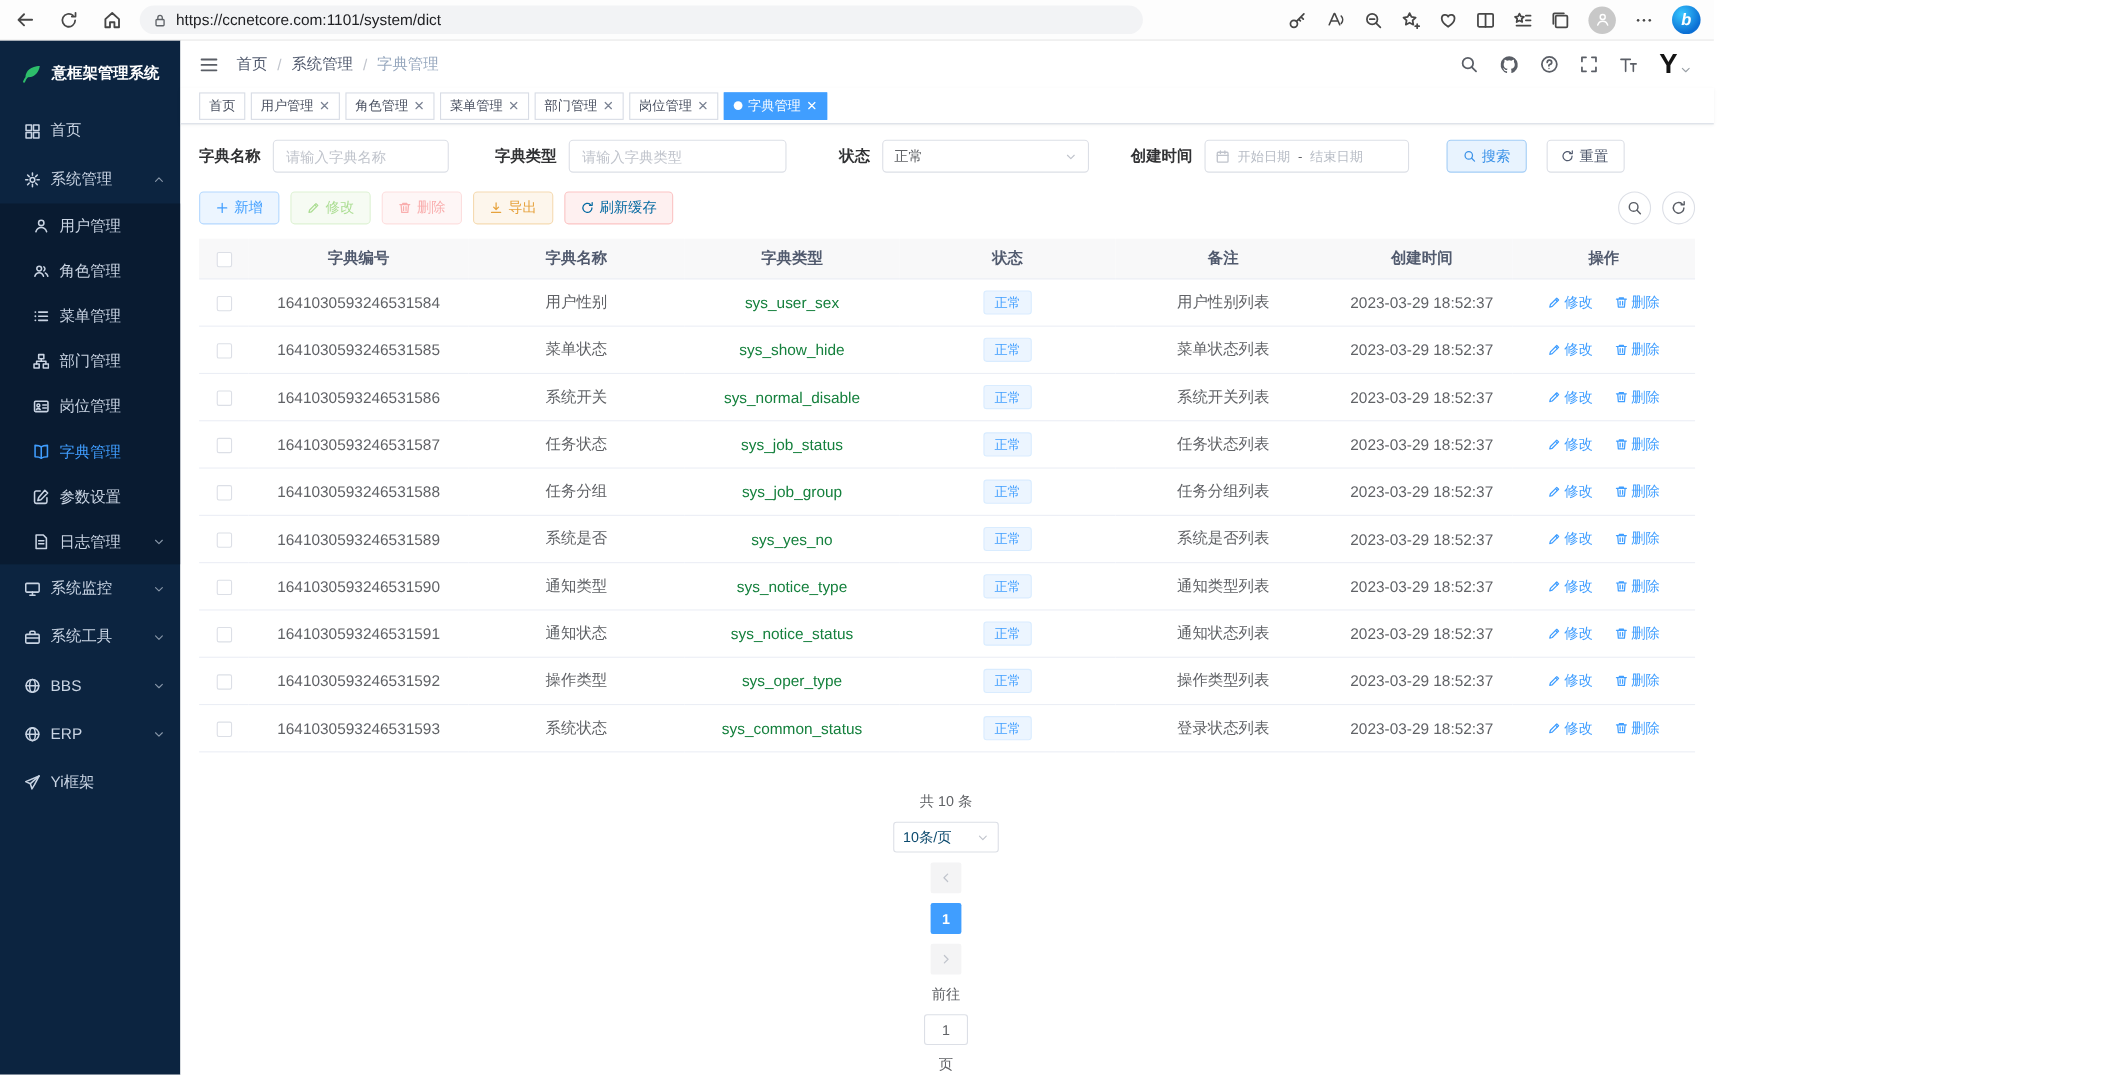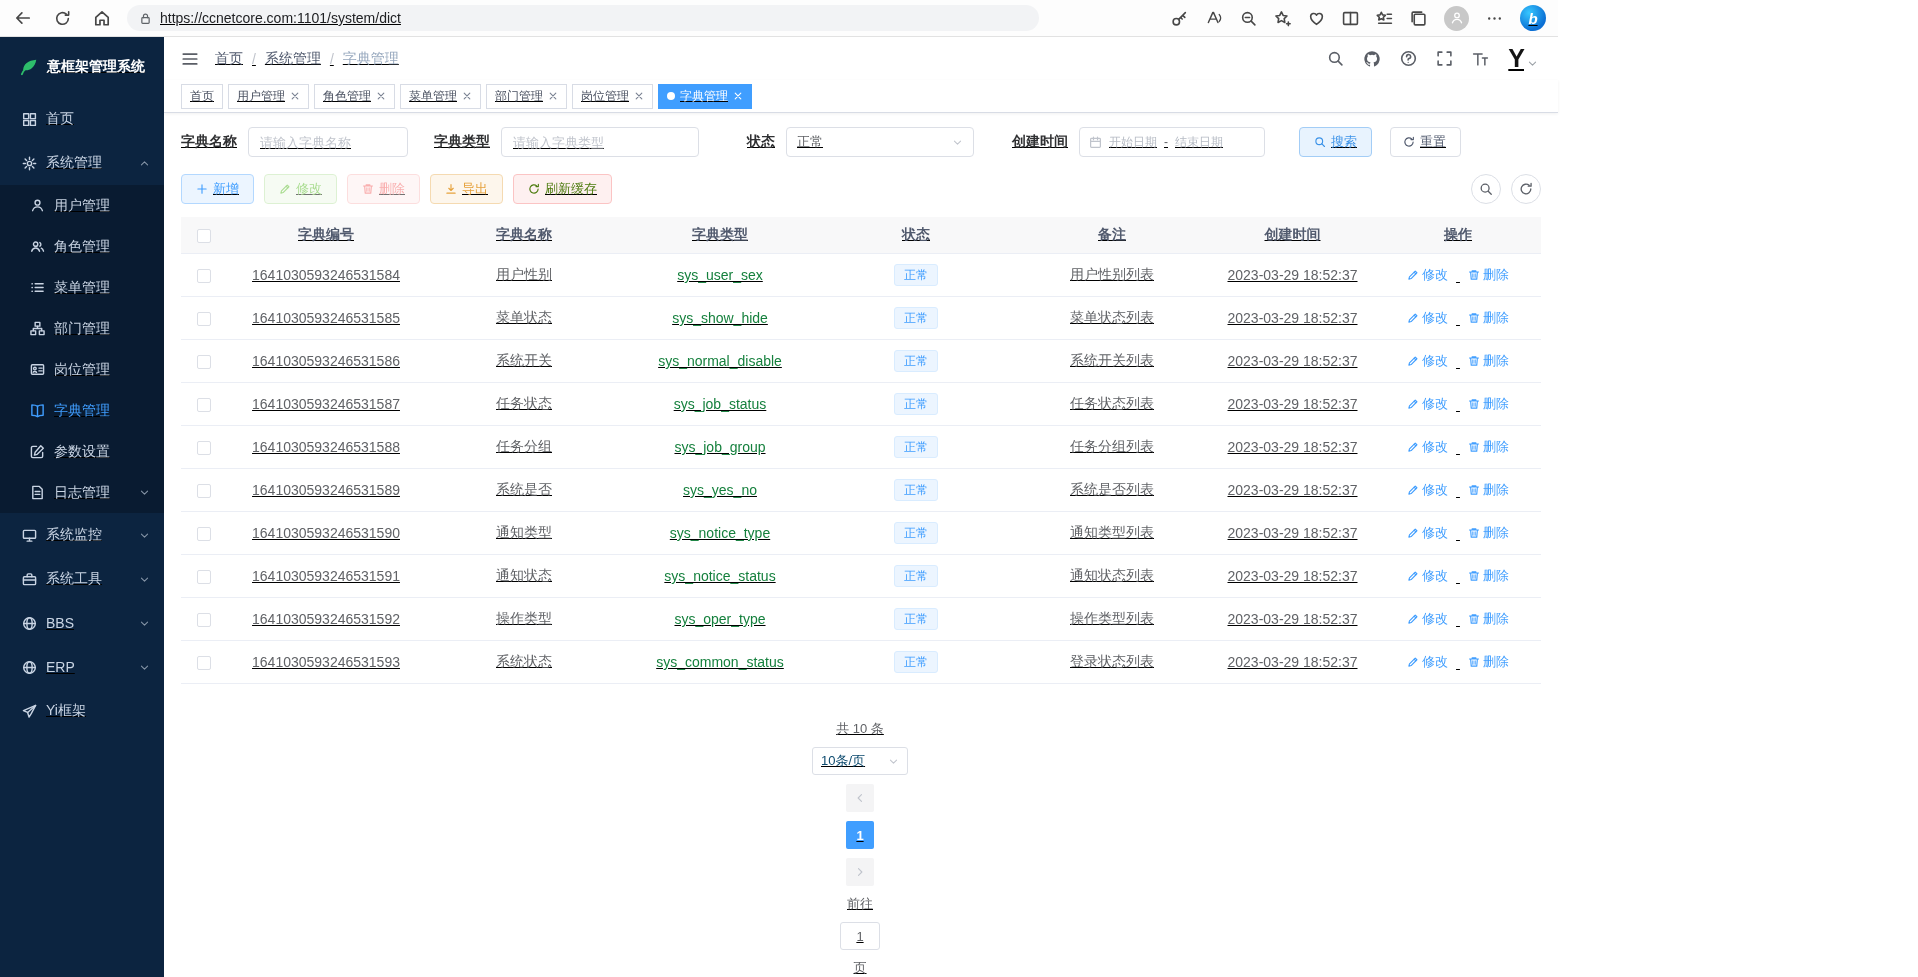--- a/index.html
+++ b/index.html
@@ -1,21 +1,21 @@
 <!DOCTYPE html>
 <html><head>
 <meta charset="utf-8">
 <style>
   * { box-sizing: border-box; margin: 0; padding: 0; }
   html,body { width:1918px; height:977px; background:#fff; font-family:"Liberation Sans","DejaVu Sans",sans-serif; overflow:hidden; }
   svg { fill:none; stroke:currentColor; stroke-width:1.5; stroke-linecap:round; stroke-linejoin:round; flex:none; }
   .i11{width:11px;height:11px}.i12{width:12px;height:12px}.i13{width:13px;height:13px}
   .i14{width:14px;height:14px}.i15{width:15px;height:15px}.i17{width:17px;height:17px}
   .i18{width:18px;height:18px}.i20{width:20px;height:20px}
-  .window { width:1558px; height:751px; background:#fff;text-decoration:underline; }
+  .window { width:1558px; height:751px; background:#fff; }
 
   
   .chrome { height:37px; display:flex; align-items:center; background:#fdfdfd; border-bottom:1px solid #e2e2e2; padding:0 10px 0 14px; }
   .chrome-left { display:flex; align-items:center; gap:22px; color:#474747; margin-right:16px; }
   .urlbar { flex:0 0 912px; height:26px; background:#f2f3f5; border-radius:13px; display:flex; align-items:center; padding:0 12px; gap:8px; color:#5f6368; }
   .url { font-size:14px; color:#202124; white-space:nowrap; }
   .chrome-right { display:flex; align-items:center; gap:17px; color:#474747; margin-left:auto; padding-right:2px; }
   .avatar { width:25px; height:25px; border-radius:50%; background:#c8c8c8; color:#fff; display:flex; align-items:center; justify-content:center; }
   .bing { width:26px; height:26px; border-radius:50%; background:radial-gradient(circle at 35% 30%, #37c7ff, #0b6fd4 70%); color:#fff; font-weight:bold; font-size:15px; font-style:italic; display:flex; align-items:center; justify-content:center; }
 
@@ -52,37 +52,37 @@
   .tab.active { background:#409eff; border-color:#409eff; color:#fff; }
   .tab.active .x { color:#fff; }
   .tab .dot { width:8px; height:8px; border-radius:50%; background:#fff; }
 
   
   .content { padding:14px 17px 0 17px; }
   .filters { display:flex; align-items:center; font-size:14px; }
   .flabel { font-weight:bold; color:#303133; margin-right:11px; white-space:nowrap; }
   .inp { height:30px; border:1px solid #dcdfe6; border-radius:4px; padding:0 11px; font-size:13px; color:#606266; outline:none; font-family:inherit; }
   .inp::placeholder { color:#c0c4cc; }
-  .w160{width:160px; margin-right:26px;} .w198{width:198px; margin-right:48px;}
+  .w160{width:160px; margin-right:42px;} .w198{width:198px; margin-right:48px;}
   .sel { width:188px; height:30px; border:1px solid #dcdfe6; border-radius:4px; display:flex; align-items:center; padding:0 10px; margin-right:38px; cursor:pointer; }
   .sel-v { font-size:13px; color:#606266; flex:1; }
   .gray { color:#c0c4cc; }
   .daterange { width:186px; height:30px; border:1px solid #dcdfe6; border-radius:4px; display:flex; align-items:center; gap:7px; padding:0 9px; margin-right:34px; cursor:pointer; }
   .daterange .ph { font-size:12px; color:#b7bcc5; white-space:nowrap; }
   .daterange .sep { font-size:12px; color:#606266; }
   .btn { display:inline-flex; align-items:center; gap:5px; height:30px; padding:0 14px; border-radius:4px; font-size:13px; border:1px solid #dcdfe6; background:#fff; color:#606266; cursor:pointer; font-family:inherit; }
   .btn-search { background:#e8f3fe; border-color:#a3cdf6; color:#3b92e8; margin-right:18px; }
   .btn-reset { color:#515a6e;padding-left:12px; }
 
   .toolbar { display:flex; align-items:center; gap:10px; margin-top:17px; }
   .btn-add    { background:#ecf5ff; border-color:#b3d8ff; color:#409eff; }
   .btn-edit   { background:#f0f9eb; border-color:#c2e7b0; color:#67c23a; opacity:.55; cursor:not-allowed; }
   .btn-del    { background:#fef0f0; border-color:#fbc4c4; color:#f56c6c; opacity:.55; cursor:not-allowed; }
   .btn-export { background:#fdf6ec; border-color:#f5dab1; color:#e6a23c; }
-  .btn-cache  { background:#fef0f0; border-color:#fbc4c4; color:#4d7c0f; }
+  .btn-cache  { background:#fef0f0; border-color:#fbc4c4; color:#0369a1; }
   .tool-right { margin-left:auto; display:flex; gap:10px; }
   .cbtn { width:30px; height:30px; border-radius:50%; border:1px solid #dcdfe6; background:#fff; color:#5a5e66; display:flex; align-items:center; justify-content:center; cursor:pointer; }
 
   table { width:100%; border-collapse:collapse; margin-top:13px; table-layout:fixed; }
   th { background:#f8f8f9; color:#515a6e; font-size:14px; font-weight:bold; padding:9px 0; border-bottom:1px solid #ebeef5; text-align:center; }
   td { font-size:14px; color:#606266; text-align:center; padding:10px 0; border-bottom:1px solid #ebeef5; white-space:nowrap; }
   .cb { display:inline-block; width:14px; height:14px; border:1px solid #dcdfe6; border-radius:2px; background:#fff; vertical-align:middle; cursor:pointer; }
   .tag { display:inline-block; background:#ecf5ff; border:1px solid #d9ecff; color:#409eff; font-size:12px; line-height:20px; padding:0 9px; border-radius:3px; }
   .tlink { color:#15803d; text-decoration:none; cursor:pointer; }
   .op { color:#409eff; font-size:13px; text-decoration:none; display:inline-flex; align-items:center; gap:3px; margin:0 8px; cursor:pointer; }

